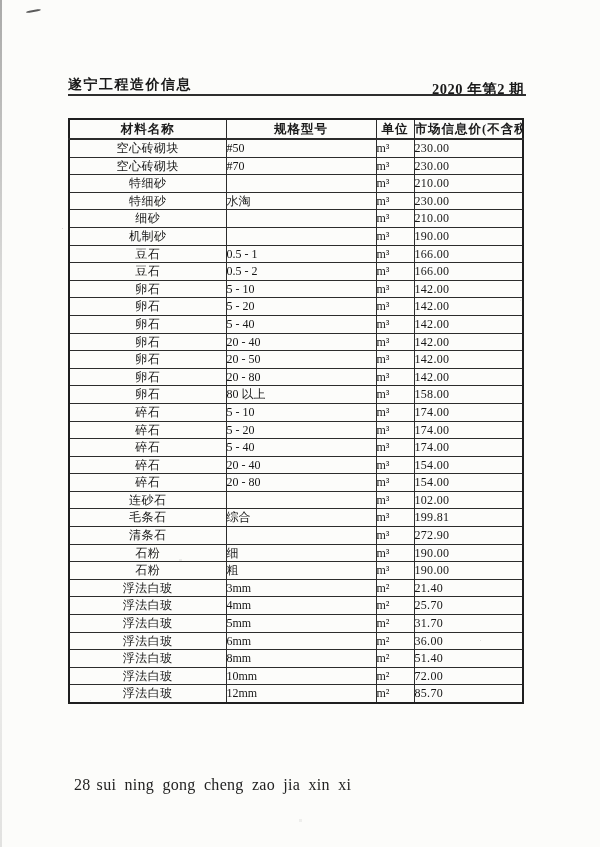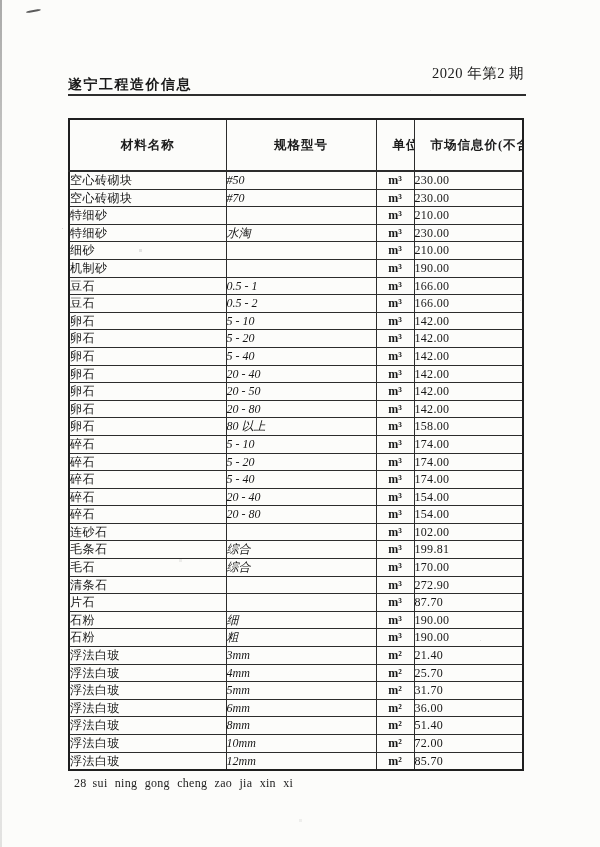--- a/index.html
+++ b/index.html
@@ -55,26 +55,26 @@
     position: absolute;
     left: 68px; top: 76px;
     font-size: 14px;
     font-weight: bold;
     letter-spacing: 1.5px;
     color: #1a1a1a;
     white-space: nowrap;
   }
   .running-head-issue {
     position: absolute;
-    top: 64px;
+    top: 80px;
     left: 68px;
     width: 456px;
     text-align: right;
     font-size: 14.5px;
-    font-weight: normal;
+    font-weight: bold;
     letter-spacing: 0.5px;
     color: #1a1a1a;
     white-space: nowrap;
   }
   .head-rule {
     position: absolute;
     left: 68px; top: 94px;
     width: 458px; height: 2px;
     background: #2e2e2e;
   }
@@ -89,47 +89,47 @@
   }
   table.price-table, table.price-table th, table.price-table td {
     border: 1px solid #2c2c2c;
   }
   table.price-table {
     border: 2px solid #1f1f1f;
   }
   table.price-table th {
     height: 18px;
     line-height: 18px;
-    padding: 16px;
+    padding: 0;
     font-size: 12.5px;
     font-weight: bold;
     letter-spacing: 1px;
     text-align: center;
     white-space: nowrap;
     overflow: hidden;
     border-bottom-width: 2px;
   }
   table.price-table td {
     height: 16.6px;
     line-height: 16.6px;
     padding: 0;
     font-size: 12px;
     white-space: nowrap;
     overflow: hidden;
     color: #161616;
   }
-  td.col-name  { text-align: left; padding-left: 5px; letter-spacing: 0.5px; }
-  td.col-spec  { text-align: left; padding-left: 6px; font-style: italic; }
-  td.col-unit  { text-align: center; font-size: 11.5px; font-weight: bold; }
+  td.col-name  { text-align: center; padding-left: 5px; letter-spacing: 0.5px; }
+  td.col-spec  { text-align: left; padding-left: 6px; }
+  td.col-unit  { font-size: 11.5px; }
   td.col-price { font-size: 12.5px; letter-spacing: 0.3px; }
   
   .page-footer {
     position: absolute;
     left: 74px; top: 776px;
-    font-size: 12px;
+    font-size: 16px;
     color: #222;
     letter-spacing: 0.3px;
     word-spacing: 4px;
     white-space: nowrap;
     text-align: right;
   }
   .page-footer .pgnum { margin-right: 6px; }
 </style>
 </head>
 <body>
@@ -288,36 +288,24 @@
           <td class="col-unit">m³</td>
           <td class="col-price">102.00</td>
         </tr>
         <tr>
           <td class="col-name">毛条石</td>
           <td class="col-spec">综合</td>
           <td class="col-unit">m³</td>
           <td class="col-price">199.81</td>
         </tr>
         <tr>
-          <td class="col-name">毛石</td>
-          <td class="col-spec">综合</td>
-          <td class="col-unit">m³</td>
-          <td class="col-price">170.00</td>
-        </tr>
-        <tr>
           <td class="col-name">清条石</td>
           <td class="col-spec"></td>
           <td class="col-unit">m³</td>
           <td class="col-price">272.90</td>
-        </tr>
-        <tr>
-          <td class="col-name">片石</td>
-          <td class="col-spec"></td>
-          <td class="col-unit">m³</td>
-          <td class="col-price">87.70</td>
         </tr>
         <tr>
           <td class="col-name">石粉</td>
           <td class="col-spec">细</td>
           <td class="col-unit">m³</td>
           <td class="col-price">190.00</td>
         </tr>
         <tr>
           <td class="col-name">石粉</td>
           <td class="col-spec">粗</td>

